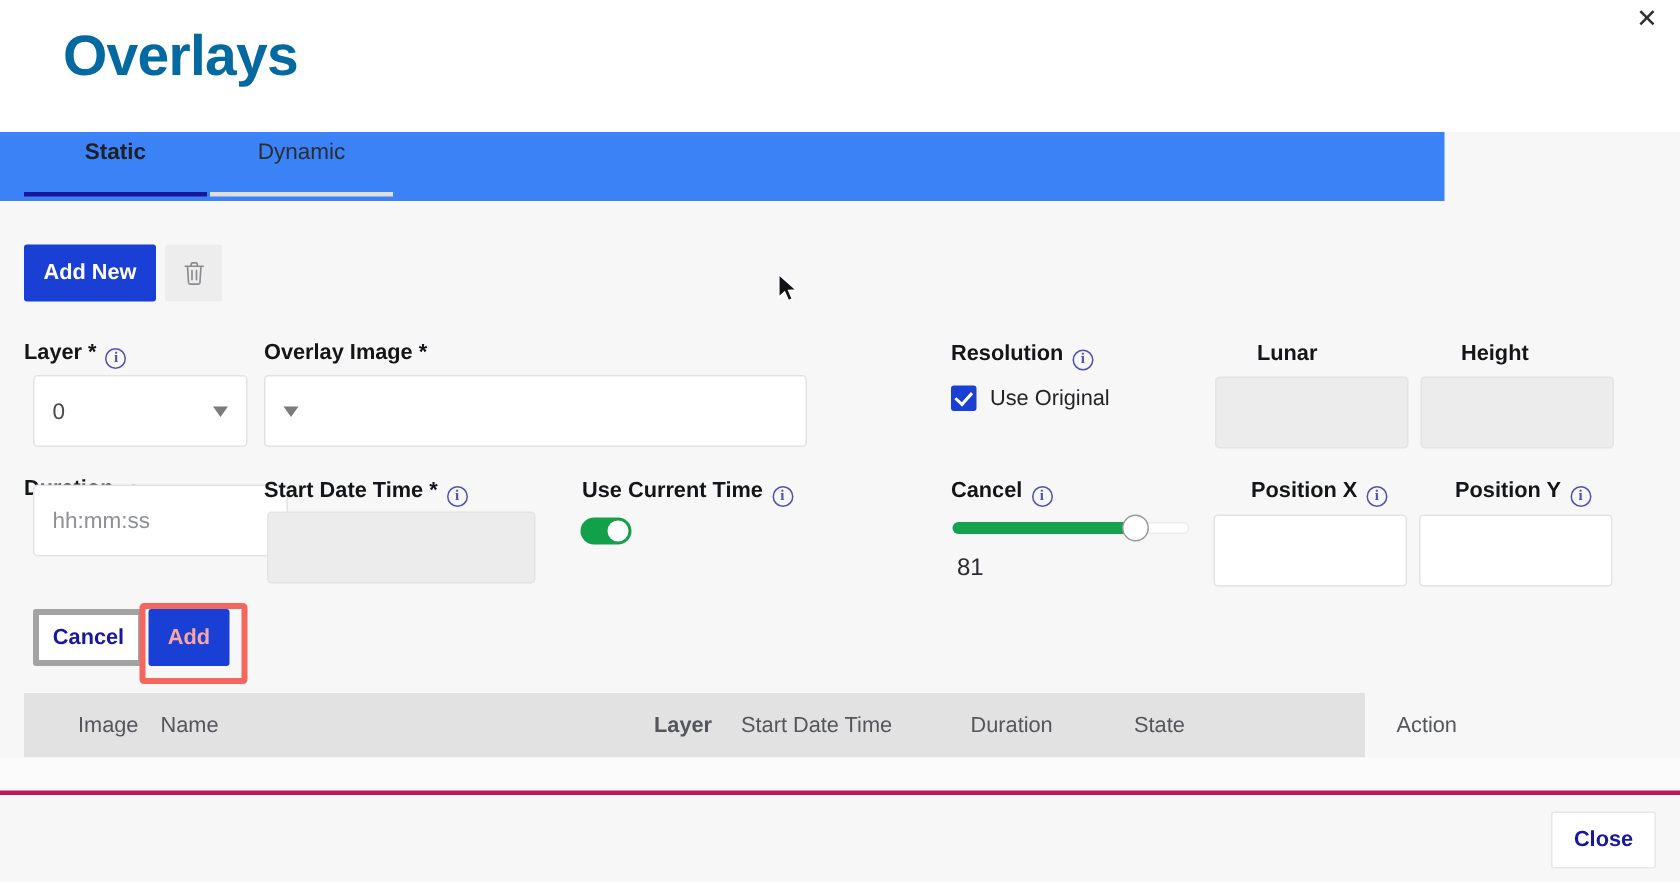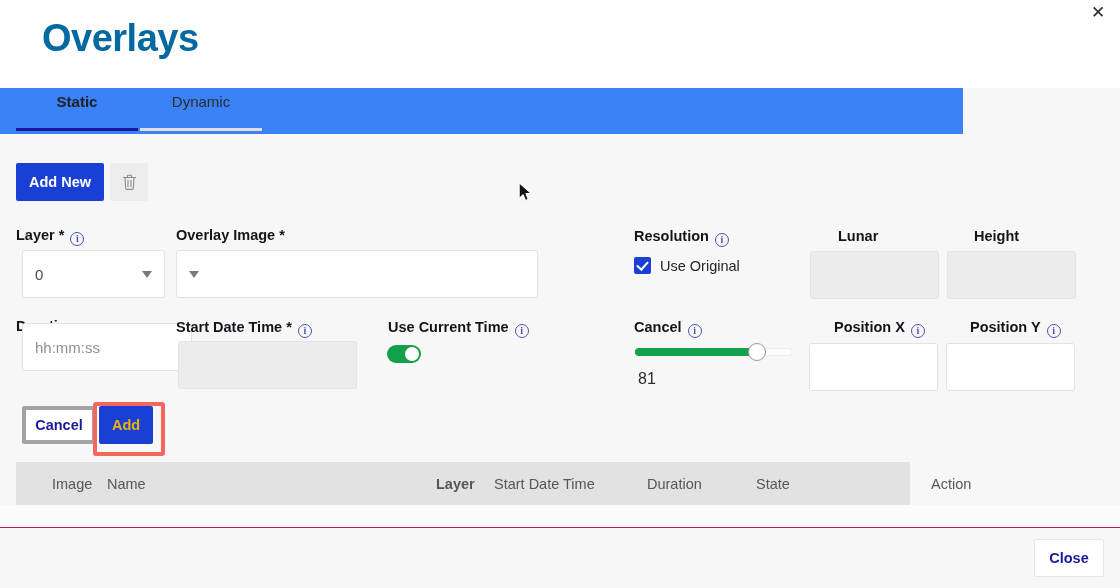--- a/index.html
+++ b/index.html
@@ -128,21 +128,21 @@
 
   
   .btn-cancel {
     position: absolute; left: 22px; top: 272px; width: 74px; height: 38px;
     background: #ffffff; border: 4px solid #a3a3a3; border-radius: 2px;
     color: #18189c; font-family: inherit; font-size: 14.5px; font-weight: 700;
     cursor: pointer;
   }
   .btn-add {
     position: absolute; left: 99px; top: 272px; width: 54px; height: 38px;
-    background: #1a3fd4; border: none; border-radius: 2px; color: #eab308;
+    background: #1a3fd4; border: none; border-radius: 2px; color: #fca5a5;
     font-family: inherit; font-size: 14.5px; font-weight: 700; cursor: pointer;
   }
   .annot {
     position: absolute; left: 93px; top: 402px; width: 72px; height: 54px;
     border: 4px solid #f4675c; border-radius: 3px; pointer-events: none;
   }
 
   
   .table-head {
     position: absolute; left: 16px; top: 462px; width: 894px; height: 43px;
@@ -153,21 +153,21 @@
     white-space: nowrap; line-height: 18px;
   }
   .table-body {
     position: absolute; left: 0; top: 505px; width: 1120px; height: 22px;
     background: #fbfbfb;
   }
 
   
   .footer {
     position: absolute; left: 0; top: 527px; width: 1120px; height: 61px;
-    background: #f7f7f7; border-top: 1px solid #be185d;
+    background: #f7f7f7; border-top: 3px solid #be185d;
   }
   .btn-close {
     position: absolute; right: 16px; top: 11px; width: 70px; height: 38px;
     background: #ffffff; border: 1px solid #e7e7e9; border-radius: 2px;
     color: #18189c; font-family: inherit; font-size: 14.5px; font-weight: 700;
     cursor: pointer;
   }
 
   .cursor { position: absolute; left: 518px; top: 182px; pointer-events: none; }
 </style>

